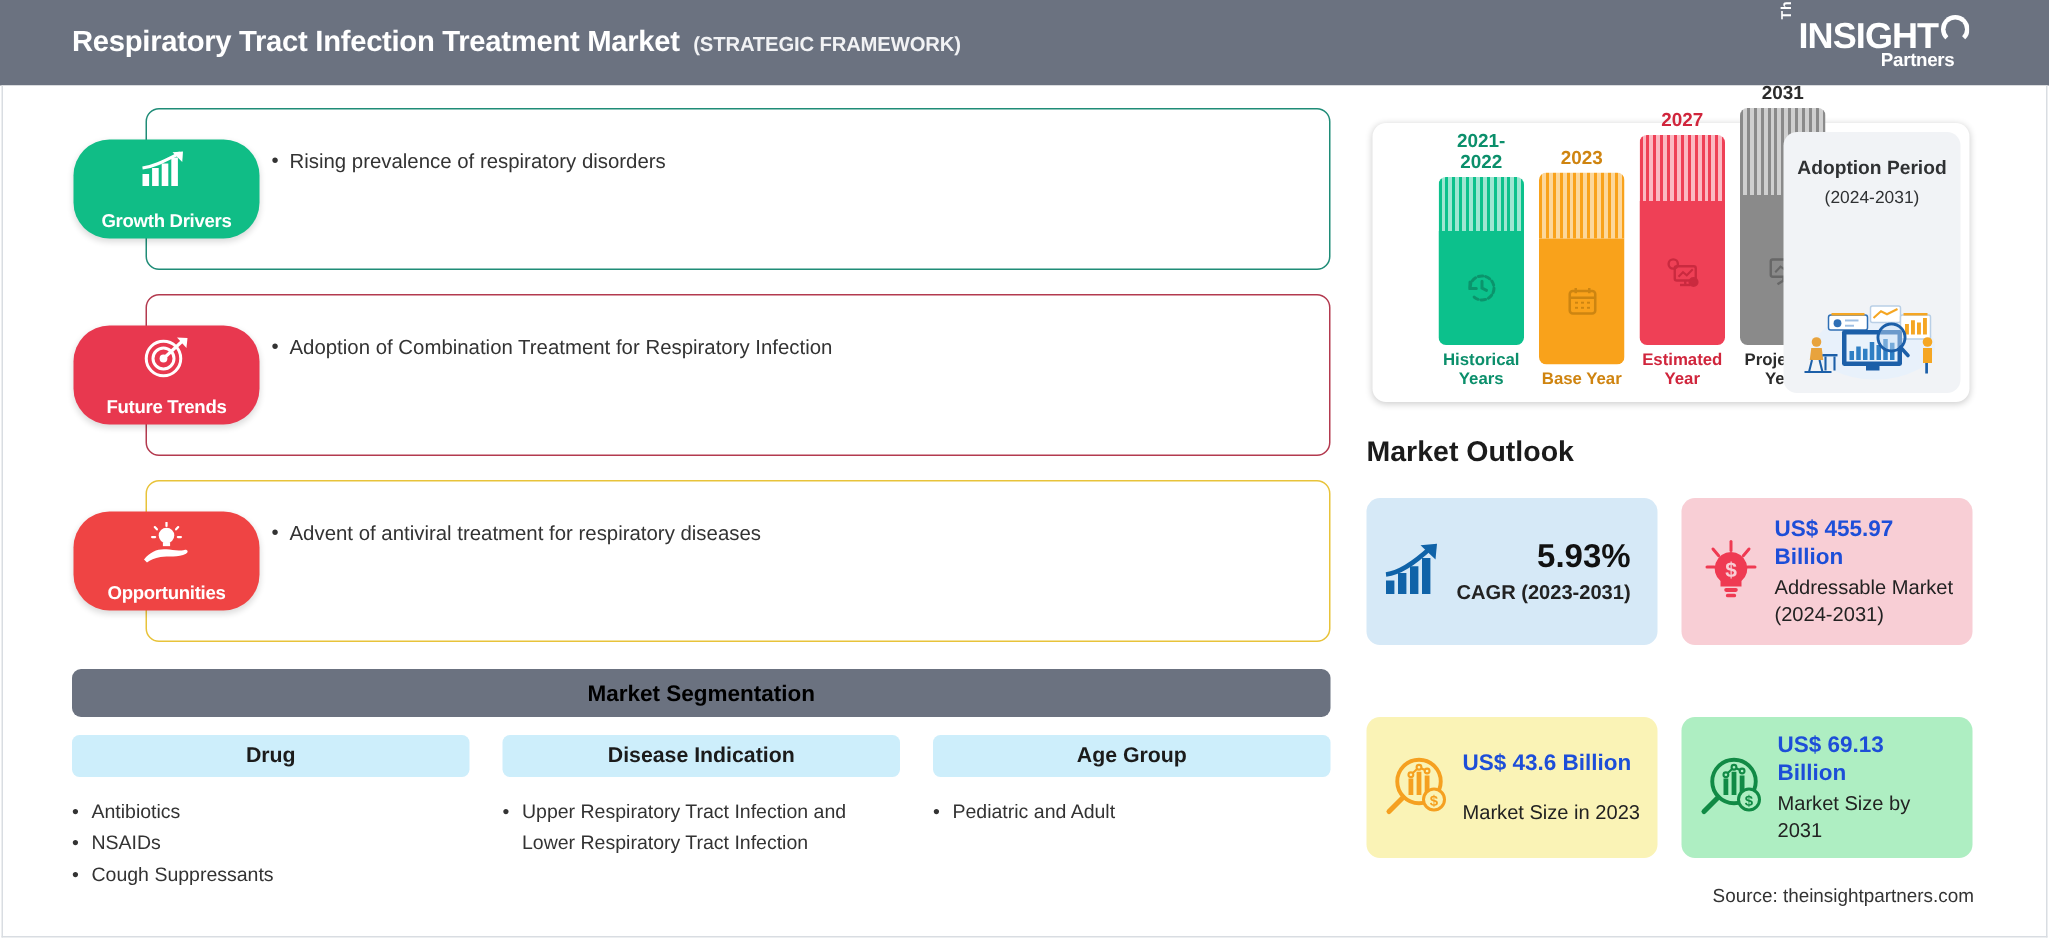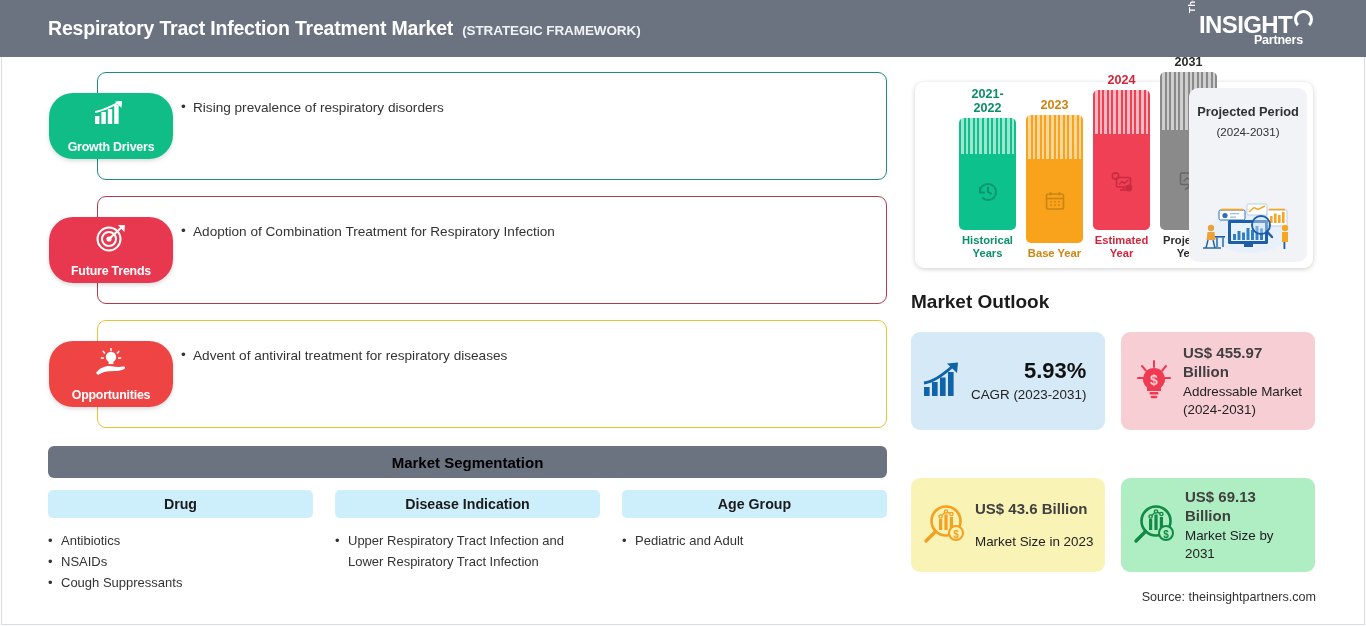--- a/index.html
+++ b/index.html
@@ -91,21 +91,21 @@
   .forecast-right .ft { margin-top:16px; font-size:12.8px; font-weight:bold; color:#2f3133; line-height:1.28; }
   .forecast-right .fp { margin-top:5px; font-size:11.6px; color:#2f3133; }
   .fillus { position:absolute; left:6px; bottom:8px; width:106px; height:56px; }
 
   
   .outlook-title { position:absolute; left:911px; top:291px; font-size:19px; font-weight:bold; color:#1b1b1b; }
   .ocard { position:absolute; border-radius:9px; display:flex; align-items:center; padding:0 10px; }
   .ocard .otext { margin-left:8px; }
   .ocard .obig { font-size:22px; font-weight:bold; color:#111; line-height:1.05;text-align:right; }
   .ocard .osmall { font-size:13.4px; color:#222; line-height:1.33; }
-  .ocard .obig2 { font-size:15px; font-weight:bold; color:#404040; line-height:1.28; }
+  .ocard .obig2 { font-size:15px; font-weight:bold; color:#1d4ed8; line-height:1.28; }
 
   .source { position:absolute; right:50px; top:590px; font-size:12.6px; color:#333; }
   svg { display:block; }
 </style>
 </head>
 <body>
 
 <div class="page">
 
   <div class="header">
@@ -250,21 +250,21 @@
                     <line x1="15" y1="16.2" x2="17" y2="16.2"></line>
                 </g>
               </svg>
             </span>
           </div>
         </div>
         <div class="bar-caption" style="color:#cf8410;">Base Year</div>
       </div>
 
       <div class="bar-col" style="left:162px;">
-        <div class="bar-year" style="color:#d0253c;">2024</div>
+        <div class="bar-year" style="color:#d0253c;">2027</div>
         <div class="bar-body" style="height:140px;">
           <div class="bar-stripe" style="height:44px; background:repeating-linear-gradient(90deg,#ef4056 0 2px,#fbb9c2 2px 4.6px);"></div>
           <div class="bar-solid" style="height:96px; background:#ef4056;">
             <span class="bar-ico">
               <svg width="25" height="24" viewBox="0 0 25 24" fill="none" stroke="#9e1024" stroke-width="1.6">
                 <rect x="7" y="7.5" width="14" height="9.5" rx="1.4"></rect>
                 <polyline points="9.5,14.5 12.5,11.5 15,13.5 19,9.5" stroke-width="1.4"></polyline>
                 <line x1="14" y1="17" x2="14" y2="19.5"></line>
                 <line x1="10.5" y1="20" x2="17.5" y2="20"></line>
                 <circle cx="6" cy="6" r="3.1"></circle>
@@ -291,21 +291,21 @@
               </svg>
             </span>
           </div>
         </div>
         <div class="bar-caption" style="color:#2c2c2c;">Projected Year</div>
       </div>
 
     </div>
 
     <div class="forecast-right">
-      <div class="ft">Projected Period</div>
+      <div class="ft">Adoption Period</div>
       <div class="fp">(2024-2031)</div>
       <div class="fillus">
         <svg width="106" height="56" viewBox="0 0 106 56">
           <ellipse cx="55" cy="33" rx="40" ry="22" fill="#e8f1fb"></ellipse>
           <rect x="24" y="12" width="26" height="10" rx="1.5" fill="#fff" stroke="#2f6fb5" stroke-width="1"></rect>
           <line x1="26" y1="11.5" x2="48" y2="11.5" stroke="#f5a623" stroke-width="1.6"></line>
           <circle cx="30" cy="17.5" r="2.6" fill="#2f6fb5"></circle>
           <rect x="35" y="15" width="9" height="1.3" fill="#9fbfe2"></rect>
           <rect x="35" y="18.5" width="6" height="1.3" fill="#9fbfe2"></rect>
           <rect x="52" y="6" width="20" height="11" rx="1.3" fill="#fff" stroke="#b9cfe6" stroke-width="1"></rect>
@@ -361,21 +361,21 @@
         <rect x="3" y="26" width="5.6" height="9" fill="#1063a8"></rect>
         <rect x="11" y="21" width="5.6" height="14" fill="#1063a8"></rect>
         <rect x="19" y="16.5" width="5.6" height="18.5" fill="#1063a8"></rect>
         <rect x="27" y="11" width="5.6" height="24" fill="#1063a8"></rect>
         <path d="M3 22 C12 21 21 15 33 4" stroke="#1063a8" stroke-width="3" fill="none"></path>
         <path d="M26 2.5 L37 1.5 L36 12 Z" fill="#1063a8"></path>
       </svg>
     </span>
     <div class="otext">
       <div class="obig">5.93%</div>
-      <div class="osmall" style="margin-top:4px;">CAGR (2023-2031)</div>
+      <div class="osmall" style="margin-top:4px;font-weight:bold;">CAGR (2023-2031)</div>
     </div>
   </div>
 
   <div class="ocard" style="left:1121px; top:332px; width:194px; height:98px; background:#f8ced5;">
     <span style="margin-left:2px;">
       <svg width="42" height="44" viewBox="0 0 42 44">
         <g stroke="#ef3a52" stroke-width="2" stroke-linecap="round">
           <line x1="21" y1="2" x2="21" y2="8"></line>
           <line x1="9" y1="7" x2="12.8" y2="11.5"></line>
           <line x1="33" y1="7" x2="29.2" y2="11.5"></line>

